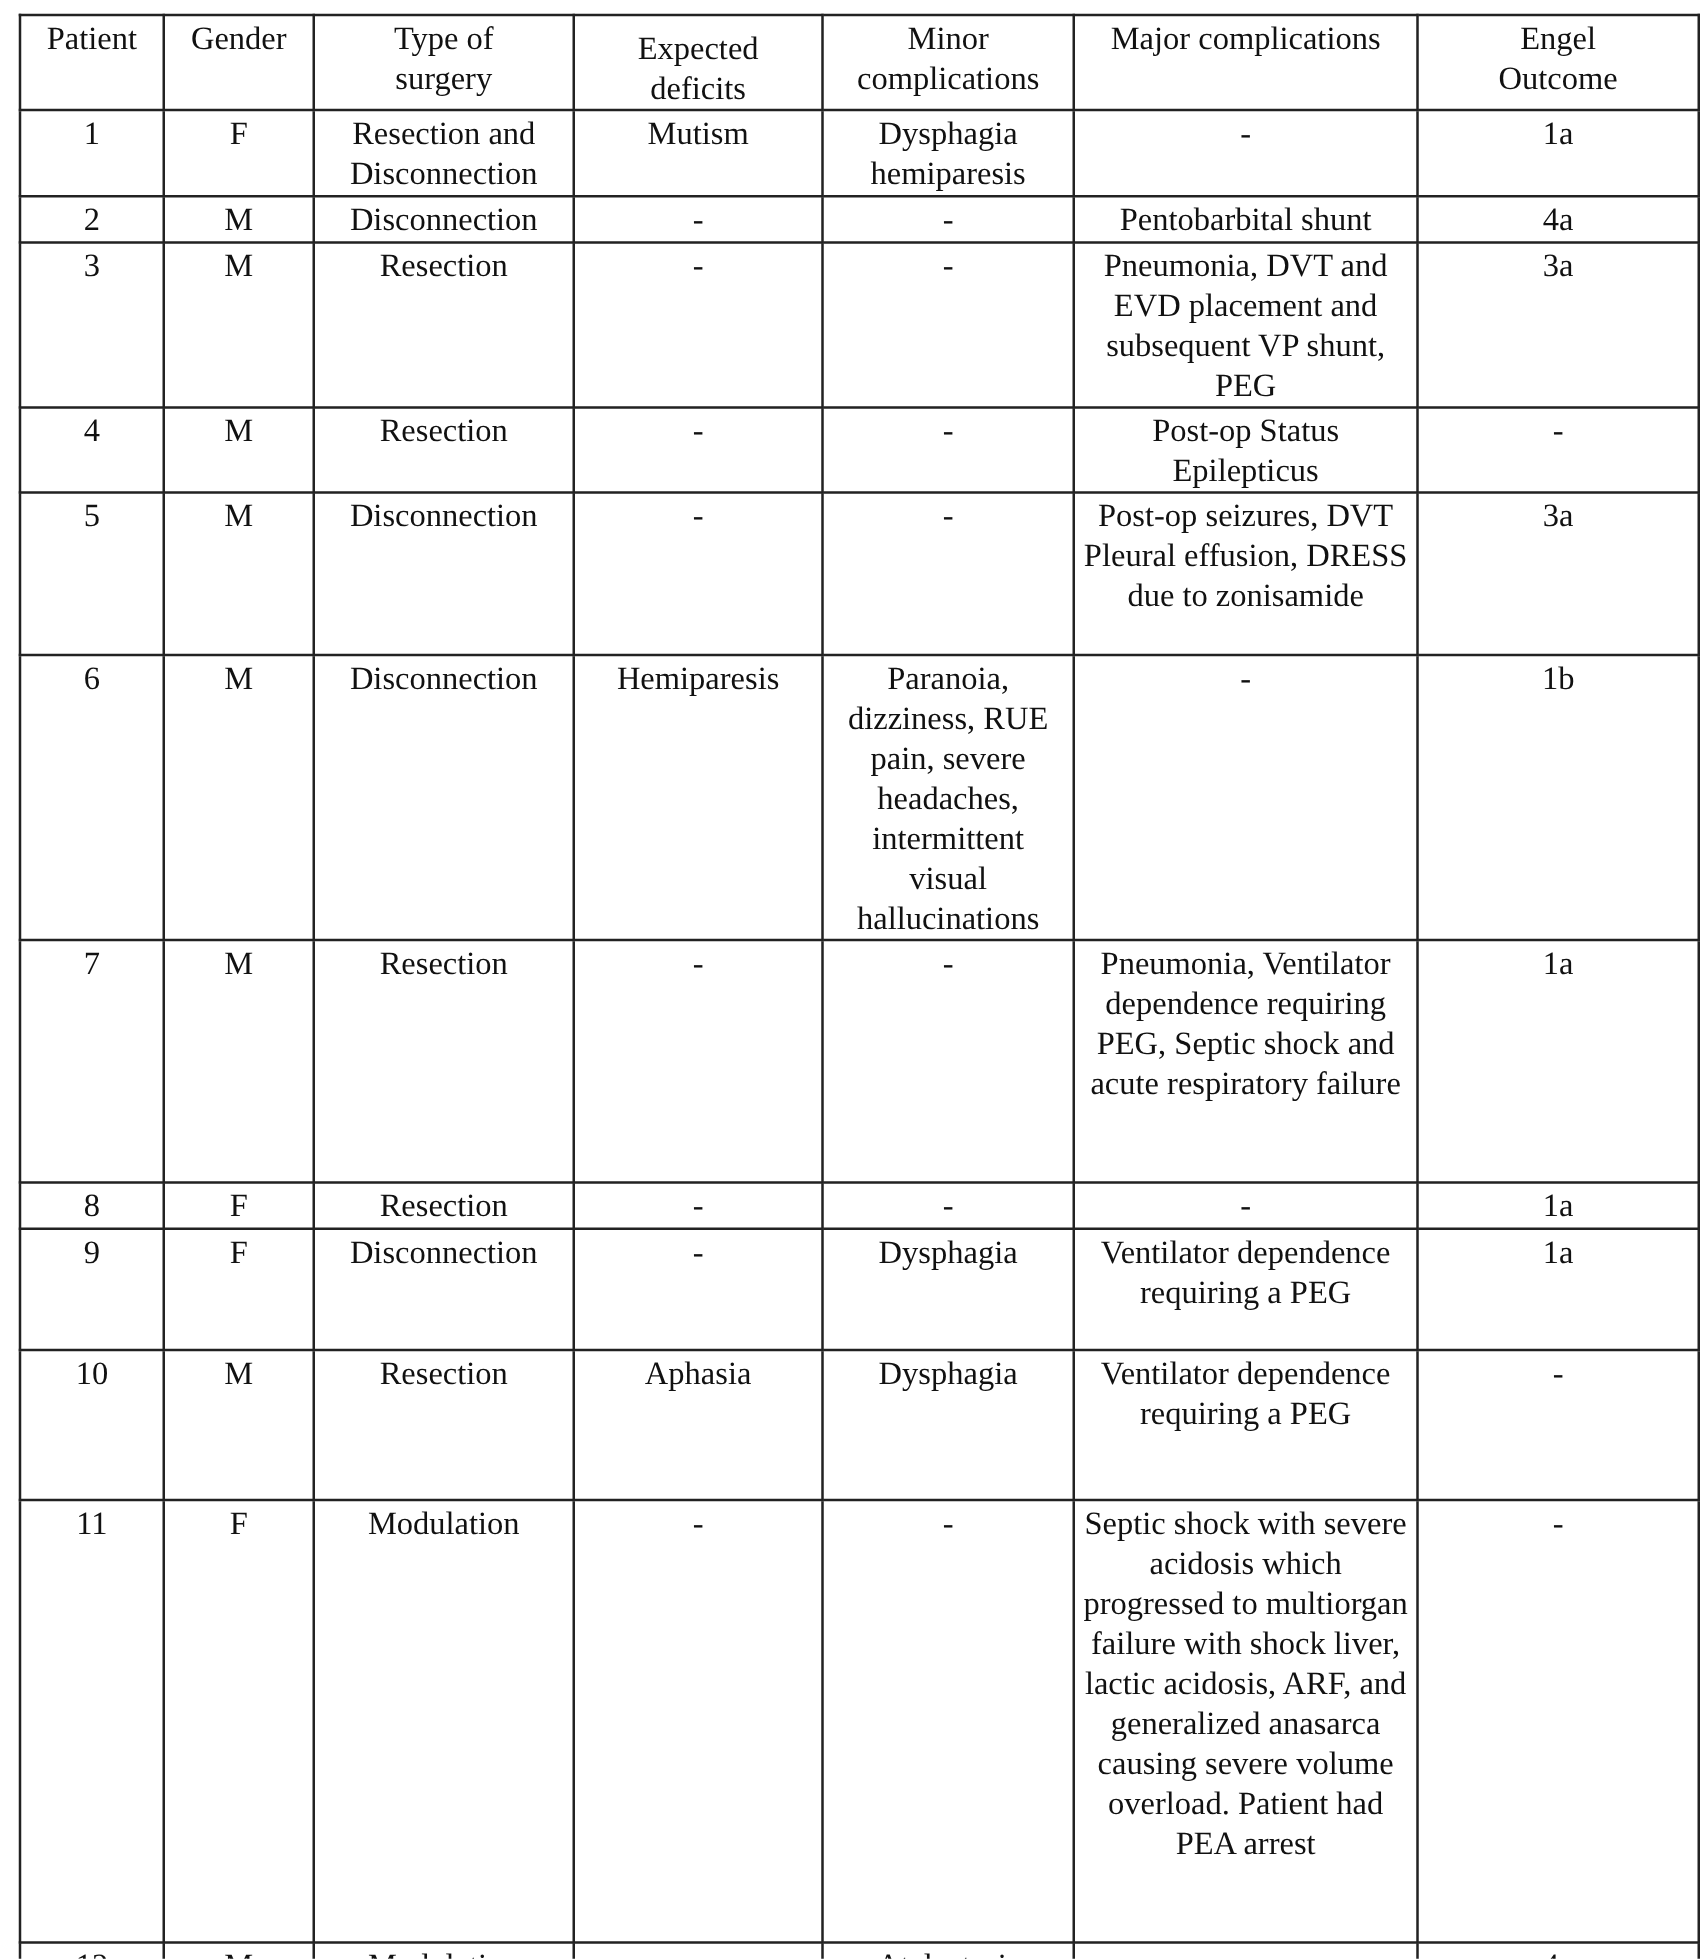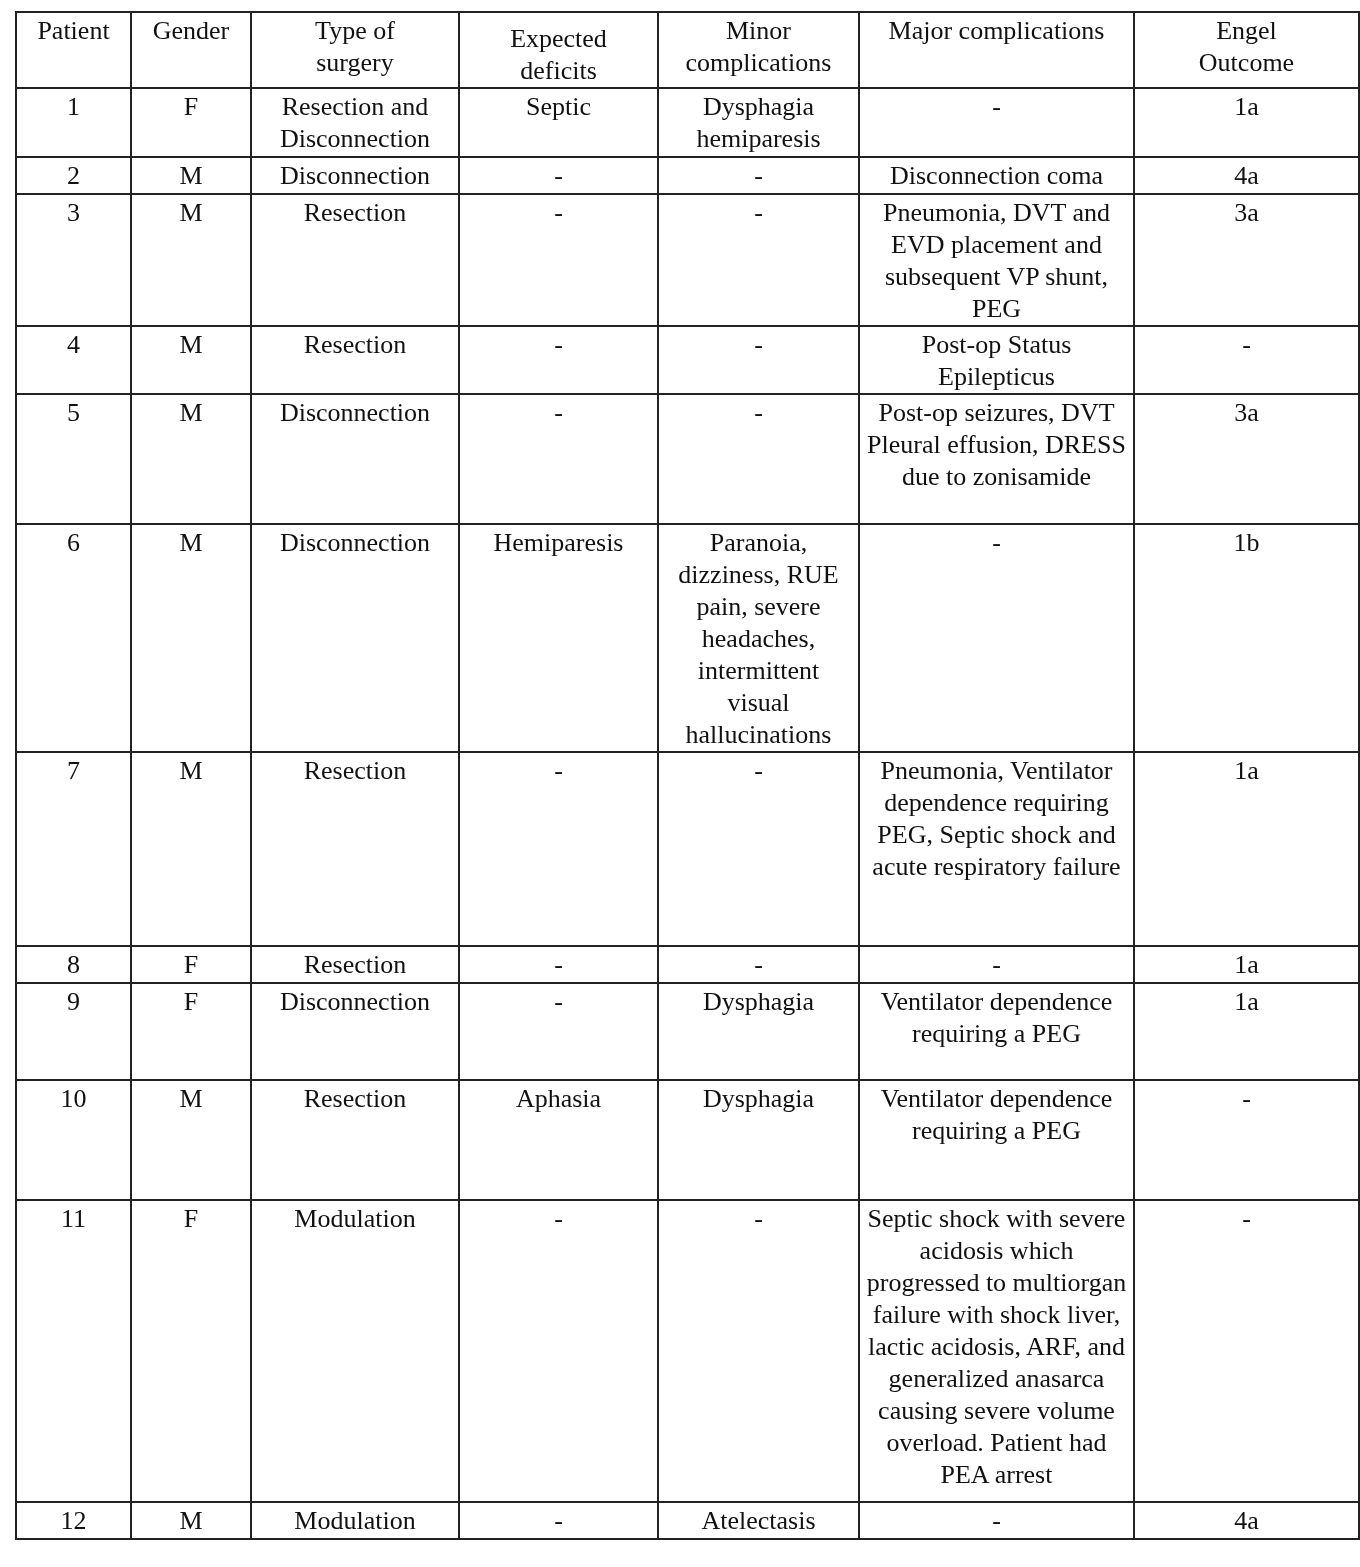--- a/index.html
+++ b/index.html
@@ -44,32 +44,32 @@
       <th>Minor complications</th>
       <th>Major complications</th>
       <th style="padding:2px 50px 0">Engel Outcome</th>
     </tr>
   </thead>
   <tbody id="tbody">
       <tr style="height: 69px;">
     <td>1</td>
     <td>F</td>
     <td>Resection and Disconnection</td>
-    <td>Septic</td>
+    <td>Mutism</td>
     <td>Dysphagia hemiparesis</td>
     <td>-</td>
     <td>1a</td>
   </tr>
       <tr style="height: 37px;">
     <td>2</td>
     <td>M</td>
     <td>Disconnection</td>
     <td>-</td>
     <td>-</td>
-    <td>Disconnection coma</td>
+    <td>Pentobarbital shunt</td>
     <td>4a</td>
   </tr>
       <tr style="height: 130px;">
     <td>3</td>
     <td>M</td>
     <td>Resection</td>
     <td>-</td>
     <td>-</td>
     <td>Pneumonia, DVT and EVD placement and subsequent VP shunt, PEG</td>
     <td>3a</td>
@@ -130,21 +130,21 @@
   </tr>
       <tr style="height: 120px;">
     <td>10</td>
     <td>M</td>
     <td>Resection</td>
     <td>Aphasia</td>
     <td>Dysphagia</td>
     <td>Ventilator dependence requiring a PEG</td>
     <td>-</td>
   </tr>
-      <tr style="height: 302px;">
+      <tr style="height: 354px;">
     <td>11</td>
     <td>F</td>
     <td>Modulation</td>
     <td>-</td>
     <td>-</td>
     <td>Septic shock with severe acidosis which progressed to multiorgan failure with shock liver, lactic acidosis, ARF, and generalized anasarca causing severe volume overload. Patient had PEA arrest</td>
     <td>-</td>
   </tr>
       <tr style="height: 37px;">
     <td>12</td>

